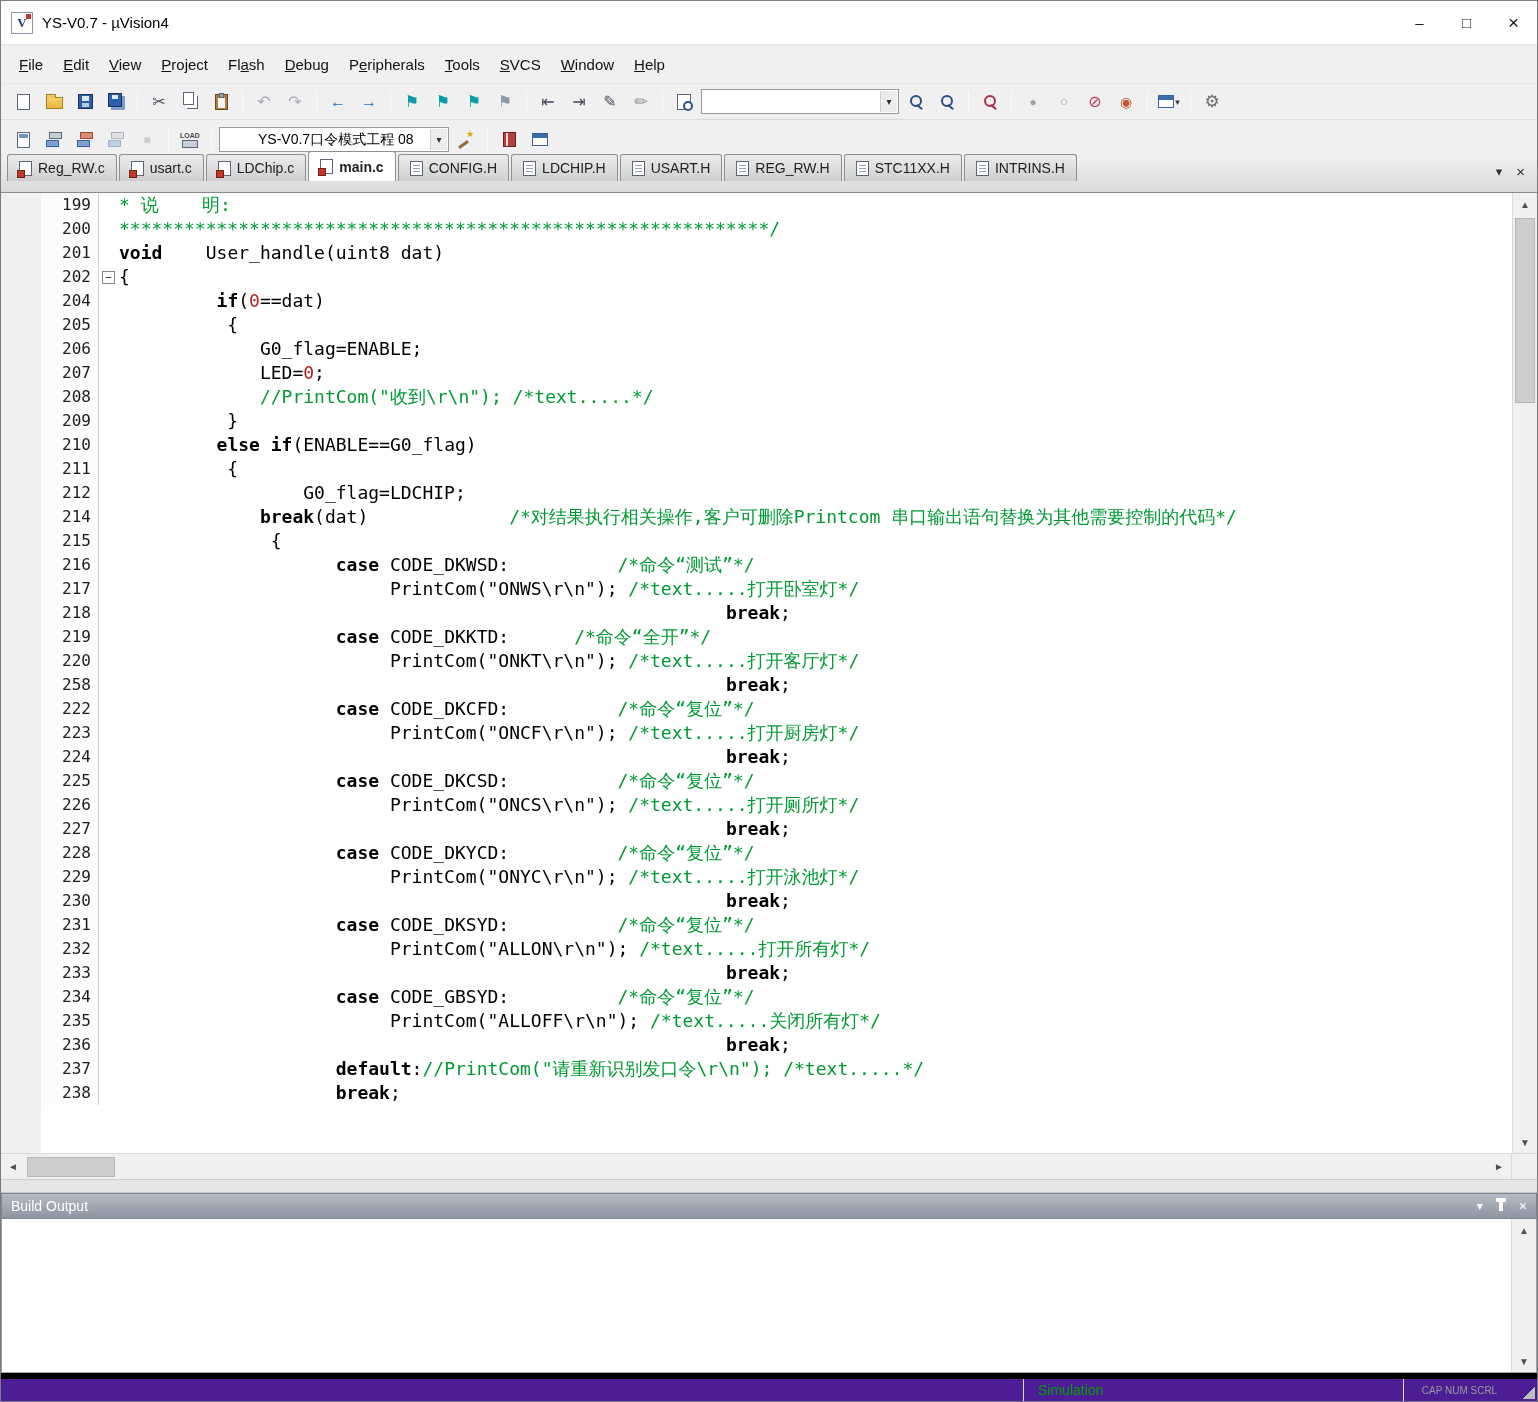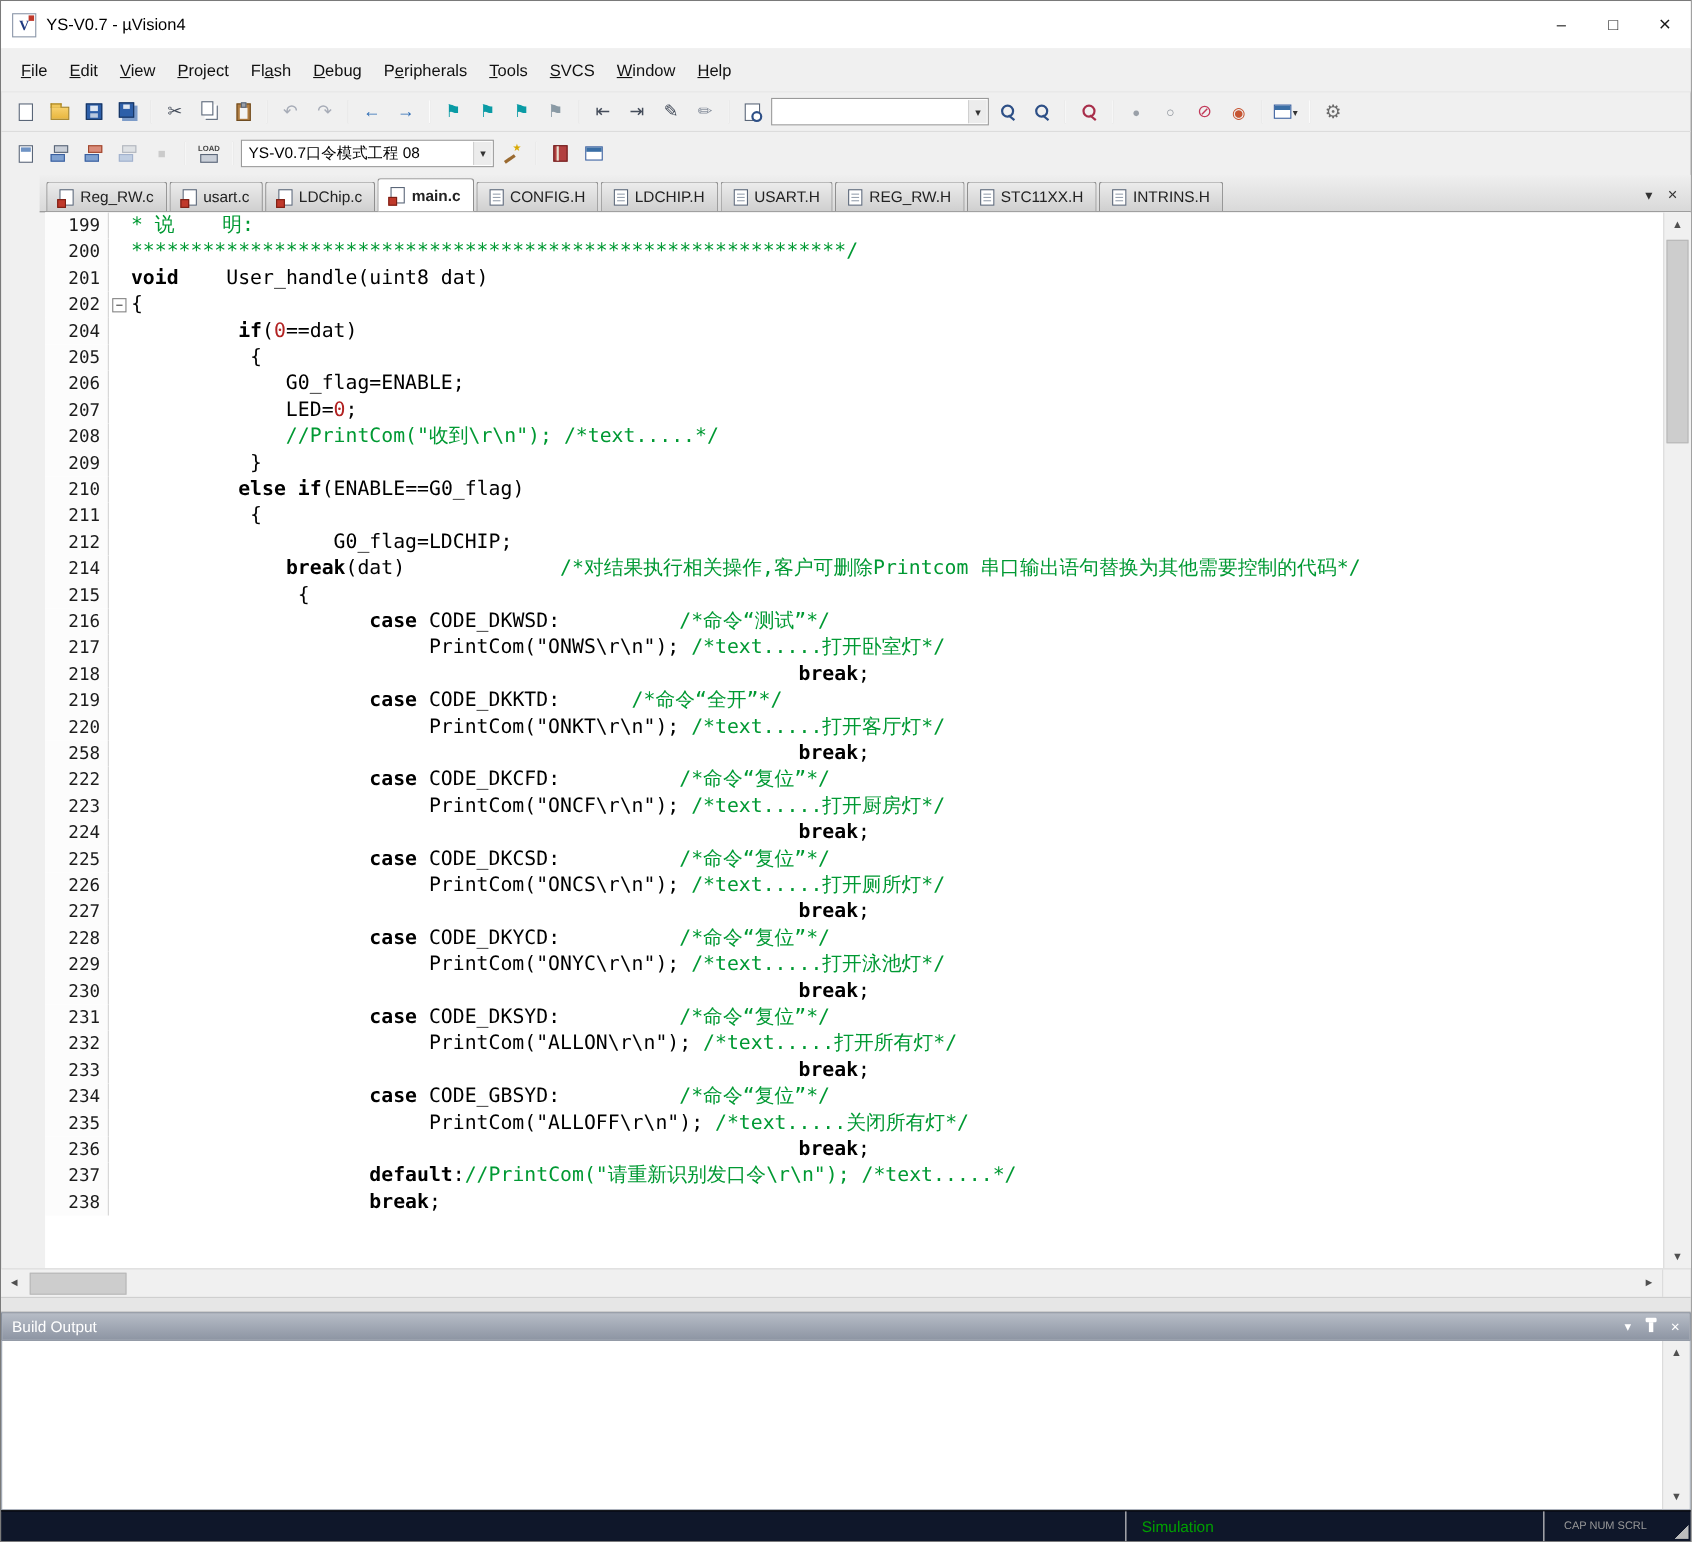--- a/index.html
+++ b/index.html
@@ -24,21 +24,21 @@
   
   .toolbar{display:flex;align-items:center;padding:0 8px;gap:3px;flex:none;}
   .tb1{height:36px;border-top:1px solid #e6e6e6;}
   .tb2{height:40px;border-top:1px solid #dcdcdc;}
   .tbtn{width:28px;height:27px;display:flex;align-items:center;justify-content:center;border-radius:2px;flex:none;position:relative;}
   .tbtn.dis{opacity:.42;}
   .glyph{font-size:16px;line-height:1;}
   .tsep{width:1px;height:21px;background:#c6c6c6;border-right:1px solid #fbfbfb;margin:0 4px;flex:none;}
   .mini-arrow{font-size:9px;color:#333;margin-left:1px;}
   .combo{height:25px;background:#fff;border:1px solid #9a9a9a;display:flex;align-items:center;padding:0 1px 0 6px;font-size:14px;color:#000;flex:none;}
-  .combo-val{white-space:nowrap;overflow:hidden;flex:1;}
+  .combo-val{white-space:nowrap;overflow:hidden;flex:1;margin-left:32px;}
   .combo-arrow{width:17px;height:21px;display:flex;align-items:center;justify-content:center;font-size:10px;color:#333;background:#ececec;border-left:1px solid #d0d0d0;}
 
   
   .ic-page{width:13px;height:16px;background:#fff;border:1px solid #5a6678;}
   .ic-page2{width:13px;height:16px;background:#fff;border:1px solid #5a6678;position:relative;}
   .ic-page2::before{content:"";position:absolute;top:1px;left:1px;right:1px;height:4px;background:#6f93c4;}
   .ic-folder{width:17px;height:12px;background:linear-gradient(#f7d06b,#e8b63e);border:1px solid #a3801f;position:relative;margin-top:3px;}
   .ic-folder::before{content:"";position:absolute;top:-4px;left:-1px;width:8px;height:3px;background:#f0c75a;border:1px solid #a3801f;border-bottom:none;}
   .ic-floppy{width:15px;height:15px;background:#2d5fa9;border:1px solid #17335e;position:relative;}
   .ic-floppy::before{content:"";position:absolute;top:1px;left:3px;width:7px;height:5px;background:#dfe7f2;}
@@ -66,21 +66,21 @@
   .load-chip{width:16px;height:8px;background:#c9cfd8;border:1px solid #5a6678;}
   .ic-wand{width:16px;height:16px;position:relative;}
   .ic-wand::before{content:"★";position:absolute;top:-3px;right:0;font-size:9px;color:#d8a800;}
   .ic-wand::after{content:"";position:absolute;left:0;bottom:2px;width:11px;height:3px;background:#9a6a30;transform:rotate(-35deg);}
   .ic-book{width:13px;height:15px;background:#b24040;border:1px solid #6e1f1f;position:relative;}
   .ic-book::before{content:"";position:absolute;left:2px;top:0;bottom:0;width:2px;background:#e8e0d0;}
   .ic-win{width:16px;height:13px;background:#fff;border:1px solid #3a5f9e;position:relative;}
   .ic-win::before{content:"";position:absolute;top:0;left:0;right:0;height:4px;background:#3a6ea5;}
 
   
-  .tabbar{height:34px;background:linear-gradient(#efefef,#d9d9d9);display:flex;align-items:flex-end;padding:3px 6px 0 6px;border-bottom:1px solid #8a8a8a;flex:none;margin-left:35px;}
+  .tabbar{height:34px;background:linear-gradient(#efefef,#d9d9d9);display:flex;align-items:flex-end;padding:3px 6px 11px 6px;border-bottom:1px solid #8a8a8a;flex:none;}
   .tab{height:27px;display:flex;align-items:center;padding:0 11px;background:linear-gradient(#ececec,#cfcfcf);border:1px solid #8f8f8f;border-bottom:none;border-radius:3px 3px 0 0;margin-right:2px;font-size:14px;color:#222;white-space:nowrap;}
   .tab.active{background:#fff;font-weight:bold;height:30px;position:relative;z-index:2;}
   .tab-ic{width:13px;height:15px;background:#fff;border:1px solid #5a6678;position:relative;margin-right:6px;flex:none;}
   .tab-ic.c::after{content:"";position:absolute;left:-3px;bottom:-3px;width:6px;height:6px;background:#c0392b;border:1px solid #7a1f14;}
   .tab-ic.h::before{content:"";position:absolute;top:3px;left:2px;right:2px;height:1px;background:#98a2b0;box-shadow:0 3px 0 #98a2b0,0 6px 0 #98a2b0;}
   .tab-ctrl{margin-left:auto;display:flex;gap:14px;align-self:center;padding-right:6px;color:#333;align-items:center;}
   .tab-ctrl span{font-size:13px;}
 
   
   .editor-wrap{height:960px;flex:none;display:flex;background:#fff;overflow:hidden;margin-left:40px;}
@@ -113,21 +113,21 @@
   .bo-tools{margin-left:auto;display:flex;gap:13px;align-items:center;}
   .bo-tools .t{color:#fff;font-size:12px;line-height:1;}
   .ic-pin{width:4px;height:9px;background:#fff;position:relative;margin:0 3px;}
   .ic-pin::before{content:"";position:absolute;top:-4px;left:-3px;width:10px;height:4px;background:#fff;border-radius:1px;}
   .bo-body{flex:1;background:#fff;border:1px solid #98a0ac;border-top:none;display:flex;overflow:hidden;}
   .bo-content{flex:1;}
   .bo-vscroll{width:25px;background:#f0f0f0;border-left:1px solid #dadada;display:flex;flex-direction:column;flex:none;}
   .bo-vscroll .sb-track{flex:1;}
 
   
-  .statusbar{height:28px;background:#0f172a;border-top:1px solid #000000;display:flex;align-items:center;font-size:13px;color:#444;flex:none;}
+  .statusbar{height:28px;background:#4c1d95;border-top:6px solid #000000;display:flex;align-items:center;font-size:13px;color:#444;flex:none;}
   .sb-left{flex:1;height:100%;}
   .sb-mode{width:380px;height:100%;display:flex;align-items:center;padding-left:14px;color:#00a000;font-size:14px;border-left:1px solid #dcdcdc;}
   .sb-right{width:112px;height:100%;display:flex;align-items:center;justify-content:center;color:#9a9a9a;font-size:10px;border-left:1px solid #dcdcdc;letter-spacing:0;}
   .sb-grip{width:22px;height:100%;position:relative;}
   .sb-grip::after{content:"";position:absolute;right:2px;bottom:2px;width:14px;height:14px;background:linear-gradient(135deg,transparent 55%,#bdbdbd 55%);}
 </style>
 </head>
 <body>
 
 <div class="window">

